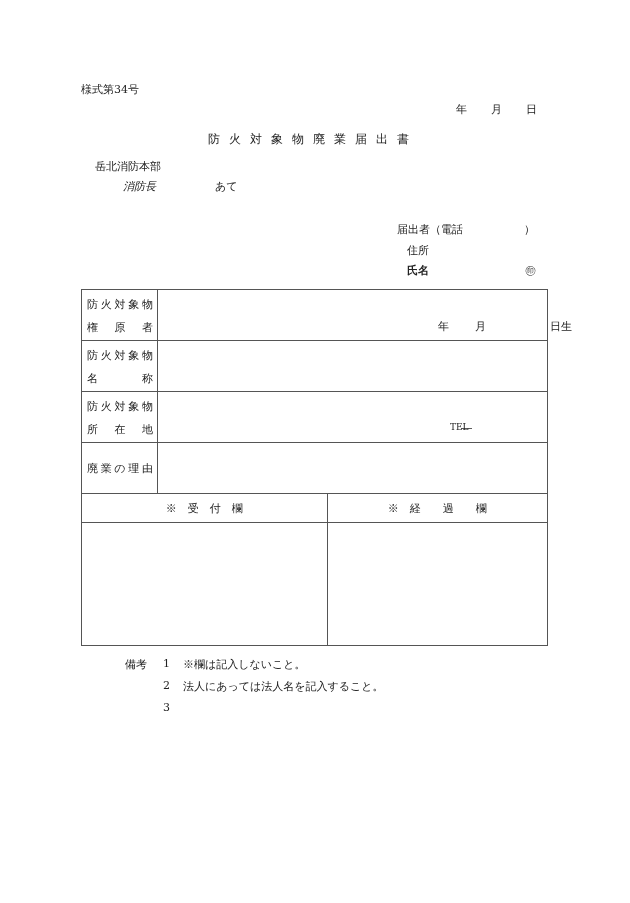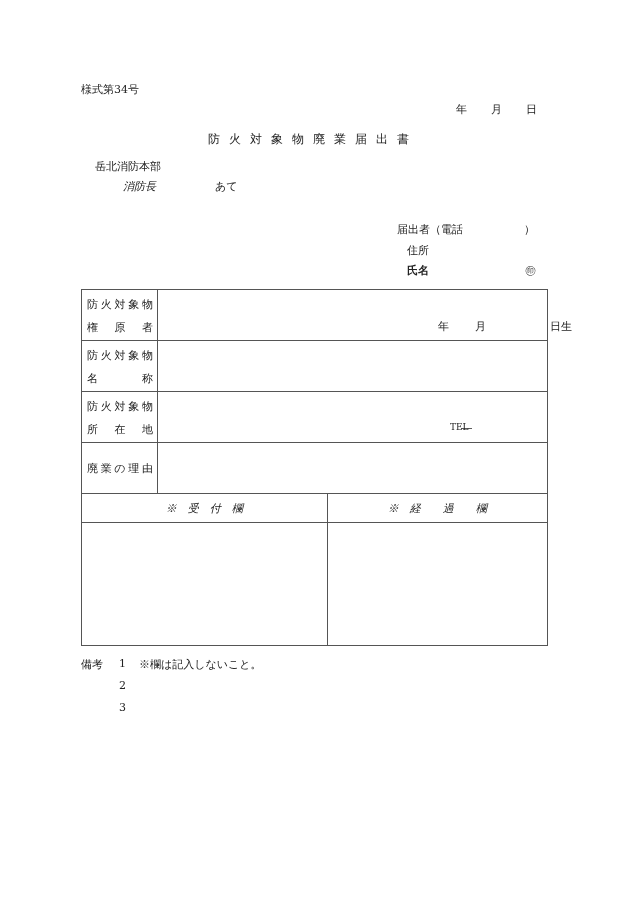--- a/index.html
+++ b/index.html
@@ -10,24 +10,24 @@
   table.form { position:absolute; left:81px; top:289px; width:467px; border-collapse:collapse; }
   table.form td { border:1px solid #555; padding:0; vertical-align:top; position:relative; }
   .lbl { width:75px; font-size:11px; }
   .lbl .l1, .lbl .l2 { display:flex; justify-content:space-between; padding:0 4px 0 5px; line-height:1; }
   .lbl .l1 { margin-top:9px; }
   .lbl .l2 { margin-top:12px; }
   .lbl.center { vertical-align:middle; }
   .lbl.center .l1 { margin-top:0; }
   .rowh { height:50px; }
   .inner { position:absolute; white-space:nowrap; font-size:11px; line-height:1; }
-  .hdr { height:28px; text-align:center; vertical-align:middle !important; font-size:11px;font-style:italic; }
+  .hdr { height:28px; text-align:center; vertical-align:middle !important; font-size:11px; }
   .notes { position:absolute; left:81px; top:657px; font-size:11px; }
   .notes .row { display:flex; height:22px; align-items:flex-start; }
-  .notes .k { width:38px; }
+  .notes .k { width:38px;margin-left:44px; }
   .notes .n { width:20px; }
 </style>
 </head>
 <body>
 
 <div class="abs" style="left:81px;top:84px;font-size:11px;">様式第34号</div>
 
 <div>
   <span class="abs" style="left:456px;top:104px;">年</span>
   <span class="abs" style="left:491px;top:104px;">月</span>
@@ -132,18 +132,19 @@
 
 <div class="notes">
   <div class="row">
     <span class="k">備考</span>
     <span class="n">1</span>
     <span>※欄は記入しないこと。</span>
   </div>
   <div class="row">
     <span class="k"></span>
     <span class="n">2</span>
+    <span>法人にあっては法人名を記入すること。</span>
   </div>
   <div class="row">
     <span class="k"></span>
     <span class="n">3</span>
   </div>
 </div>
 
 </body></html>

